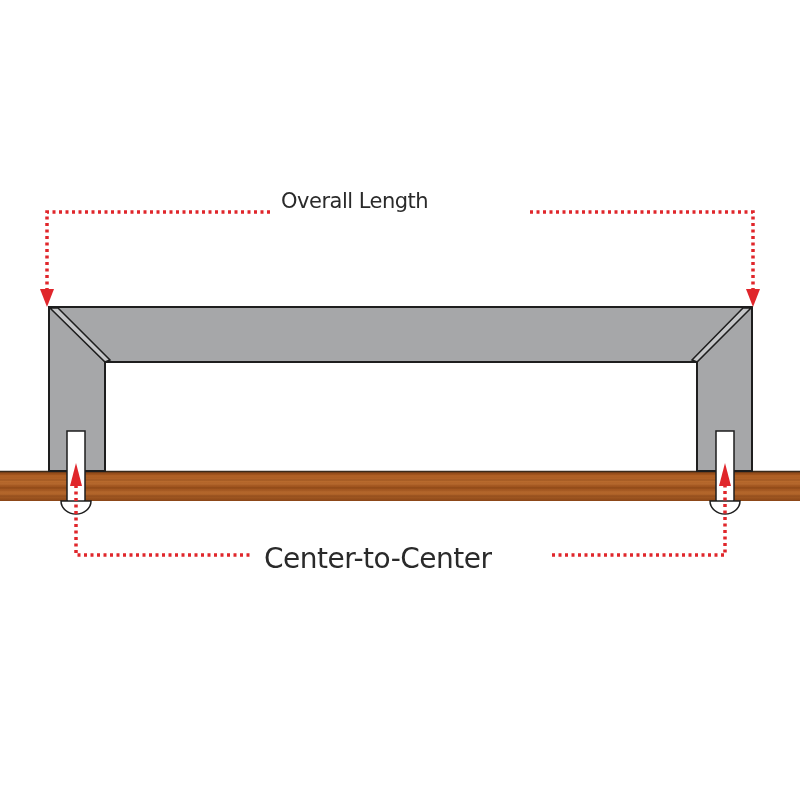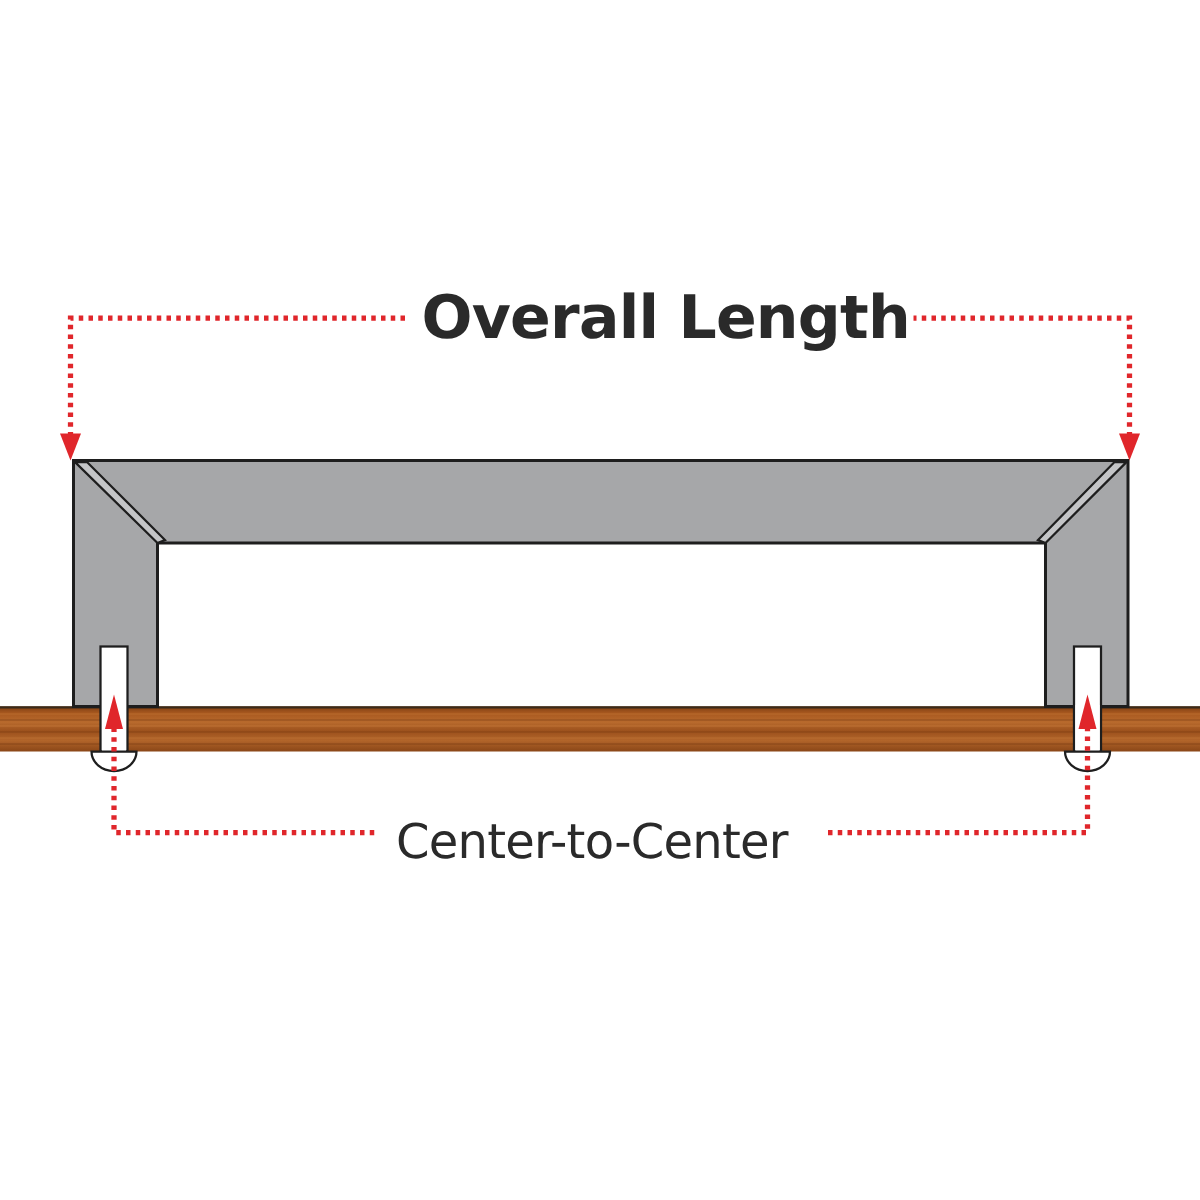--- a/index.html
+++ b/index.html
@@ -6,22 +6,22 @@
     body { width: 800px; height: 800px; position: relative; overflow: hidden; font-family: "DejaVu Sans", sans-serif; }
     #diagram { position: absolute; left: 0; top: 0; }
     .label {
       position: absolute;
       font-family: "DejaVu Sans", sans-serif;
       color: #2a2a2a;
       background: #ffffff;
       white-space: nowrap;
       letter-spacing: -0.5px;
     }
-    #label-overall { left: 279px; top: 189px; font-size: 40px; padding: 0 2px; font-weight: bold; }
-    #label-c2c { left: 262px; top: 542px; font-size: 32px; padding: 0 2px; }
+    #label-overall { left: 279px; top: 189px; font-size: 21px; padding: 0 2px; }
+    #label-c2c { left: 262px; top: 542px; font-size: 28px; padding: 0 2px; }
   </style>
 </head>
 <body>
 
 <svg id="diagram" width="800" height="800" viewBox="0 0 800 800" xmlns="http://www.w3.org/2000/svg">
   <defs>
     <linearGradient id="woodGrad" x1="0" y1="0" x2="0" y2="1">
       <stop offset="0" stop-color="#7d3e14"></stop>
       <stop offset="0.15" stop-color="#a9591f"></stop>
       <stop offset="0.35" stop-color="#b86a2d"></stop>

